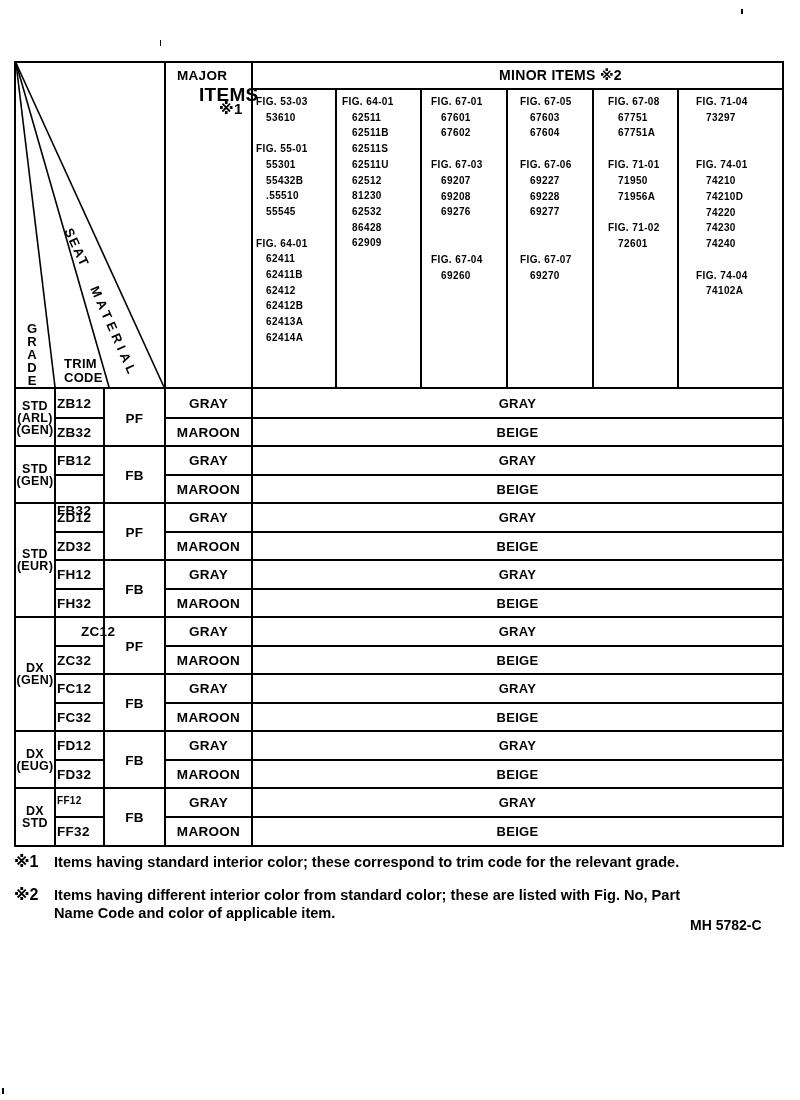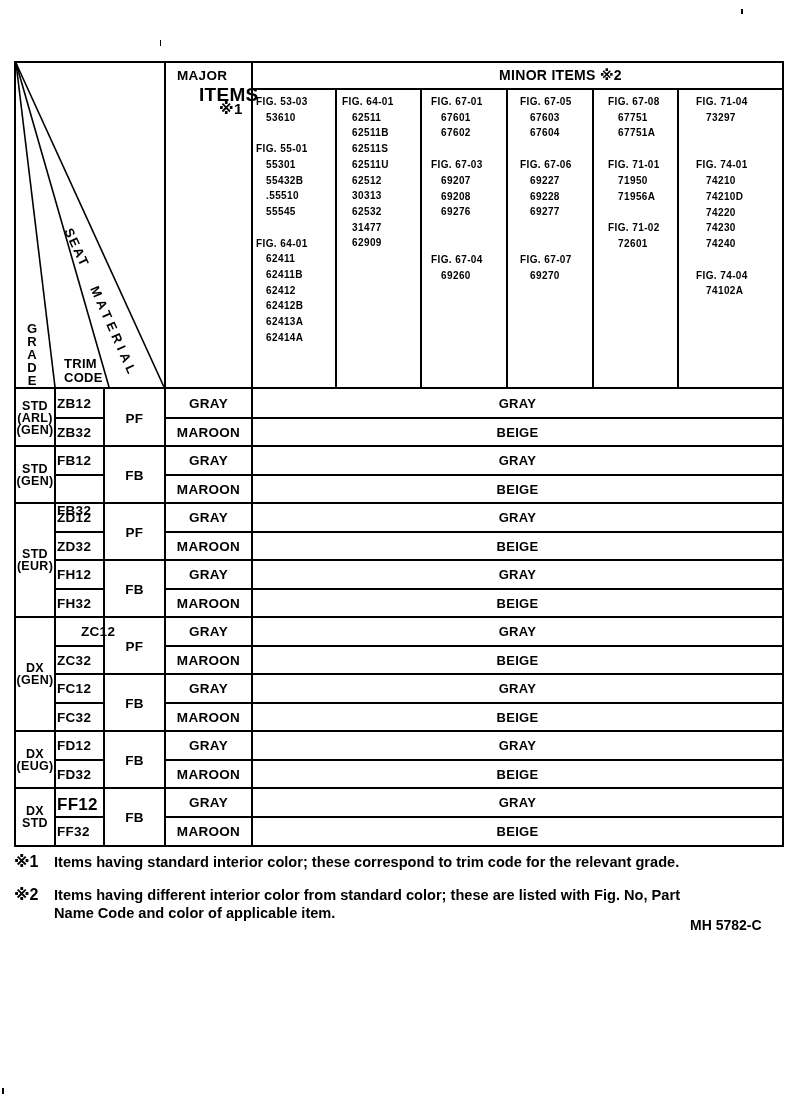--- a/index.html
+++ b/index.html
@@ -64,21 +64,21 @@
   <div class="txt" style="left:74px;top:226px;transform:rotate(65deg);transform-origin:left top;font-size:13px;letter-spacing:2px;">SEAT</div>
   <div class="txt" style="left:100px;top:284px;transform:rotate(66deg);transform-origin:left top;font-size:13px;letter-spacing:4px;">MATERIAL</div>
 
   <div class="txt" style="left:177px;top:69px;font-size:13.5px;">MAJOR</div>
   <div class="txt" style="left:199px;top:85px;font-size:19px;">ITEMS</div>
   <div class="txt" style="left:219px;top:101px;font-size:15px;">※1</div>
 
   <div class="txt ctr" style="left:252px;top:68px;width:617px;font-size:14px;">MINOR ITEMS ※2</div>
 
   <div class="minor-col" style="left:256px;top:94px;" id="mc0"><span class="fig">FIG. 53-03</span><span class="pn">53610</span><span class="gap"></span><span class="fig">FIG. 55-01</span><span class="pn">55301</span><span class="pn">55432B</span><span class="pn">.55510</span><span class="pn">55545</span><span class="gap" style="height: 16px;"></span><span class="fig">FIG. 64-01</span><span class="pn">62411</span><span class="pn">62411B</span><span class="pn">62412</span><span class="pn">62412B</span><span class="pn">62413A</span><span class="pn">62414A</span></div>
-  <div class="minor-col" style="left:342px;top:94px;" id="mc1"><span class="fig">FIG. 64-01</span><span class="pn">62511</span><span class="pn">62511B</span><span class="pn">62511S</span><span class="pn">62511U</span><span class="pn">62512</span><span class="pn">30313</span><span class="pn">62532</span><span class="pn">31477</span><span class="pn">62909</span></div>
+  <div class="minor-col" style="left:342px;top:94px;" id="mc1"><span class="fig">FIG. 64-01</span><span class="pn">62511</span><span class="pn">62511B</span><span class="pn">62511S</span><span class="pn">62511U</span><span class="pn">62512</span><span class="pn">81230</span><span class="pn">62532</span><span class="pn">86428</span><span class="pn">62909</span></div>
   <div class="minor-col" style="left:431px;top:94px;" id="mc2"><span class="fig">FIG. 67-01</span><span class="pn">67601</span><span class="pn">67602</span><span class="gap" style="height: 16px;"></span><span class="fig">FIG. 67-03</span><span class="pn">69207</span><span class="pn">69208</span><span class="pn">69276</span><span class="gap" style="height: 32px;"></span><span class="fig">FIG. 67-04</span><span class="pn">69260</span></div>
   <div class="minor-col" style="left:520px;top:94px;" id="mc3"><span class="fig">FIG. 67-05</span><span class="pn">67603</span><span class="pn">67604</span><span class="gap" style="height: 16px;"></span><span class="fig">FIG. 67-06</span><span class="pn">69227</span><span class="pn">69228</span><span class="pn">69277</span><span class="gap" style="height: 32px;"></span><span class="fig">FIG. 67-07</span><span class="pn">69270</span></div>
   <div class="minor-col" style="left:608px;top:94px;" id="mc4"><span class="fig">FIG. 67-08</span><span class="pn">67751</span><span class="pn">67751A</span><span class="gap" style="height: 16px;"></span><span class="fig">FIG. 71-01</span><span class="pn">71950</span><span class="pn">71956A</span><span class="gap" style="height: 16px;"></span><span class="fig">FIG. 71-02</span><span class="pn">72601</span></div>
   <div class="minor-col" style="left:696px;top:94px;" id="mc5"><span class="fig">FIG. 71-04</span><span class="pn">73297</span><span class="gap" style="height: 32px;"></span><span class="fig">FIG. 74-01</span><span class="pn">74210</span><span class="pn">74210D</span><span class="pn">74220</span><span class="pn">74230</span><span class="pn">74240</span><span class="gap" style="height: 16px;"></span><span class="fig">FIG. 74-04</span><span class="pn">74102A</span></div>
 
   <div id="body-rows">
       <div class="txt" style="left:57px;top:397px;font-size:13.5px;">ZB12</div>
       <div class="txt ctr" style="left:166px;width:85px;top:397px;font-size:13.5px;">GRAY</div>
       <div class="txt ctr" style="left:253px;width:529px;top:397px;font-size:13px;">GRAY</div>
       <div class="line-h" style="left:55px;top:416.5px;width:729px;"></div>
@@ -127,21 +127,21 @@
       <div class="txt ctr" style="left:253px;width:529px;top:710.5px;font-size:13px;">BEIGE</div>
       <div class="line-h" style="left:14px;top:730px;width:770px;"></div>
       <div class="txt" style="left:57px;top:739px;font-size:13.5px;">FD12</div>
       <div class="txt ctr" style="left:166px;width:85px;top:739px;font-size:13.5px;">GRAY</div>
       <div class="txt ctr" style="left:253px;width:529px;top:739px;font-size:13px;">GRAY</div>
       <div class="line-h" style="left:55px;top:758.5px;width:729px;"></div>
       <div class="txt" style="left:57px;top:767.5px;font-size:13.5px;">FD32</div>
       <div class="txt ctr" style="left:166px;width:85px;top:767.5px;font-size:13.5px;">MAROON</div>
       <div class="txt ctr" style="left:253px;width:529px;top:767.5px;font-size:13px;">BEIGE</div>
       <div class="line-h" style="left:14px;top:787px;width:770px;"></div>
-      <div class="txt" style="left:57px;top:796px;font-size:17px;">FF12</div>
+      <div class="txt" style="left:57px;top:796px;font-size:10px;">FF12</div>
       <div class="txt ctr" style="left:166px;width:85px;top:796px;font-size:13.5px;">GRAY</div>
       <div class="txt ctr" style="left:253px;width:529px;top:796px;font-size:13px;">GRAY</div>
       <div class="line-h" style="left:55px;top:815.5px;width:729px;"></div>
       <div class="txt" style="left:57px;top:824.5px;font-size:13.5px;">FF32</div>
       <div class="txt ctr" style="left:166px;width:85px;top:824.5px;font-size:13.5px;">MAROON</div>
       <div class="txt ctr" style="left:253px;width:529px;top:824.5px;font-size:13px;">BEIGE</div>
       <div class="abs" style="left:104px;top:415.5px;width:60px;height:4px;background:#fff;"></div>
       <div class="abs" style="left:104px;top:472.5px;width:60px;height:4px;background:#fff;"></div>
       <div class="abs" style="left:104px;top:529.5px;width:60px;height:4px;background:#fff;"></div>
       <div class="abs" style="left:104px;top:586.5px;width:60px;height:4px;background:#fff;"></div>

